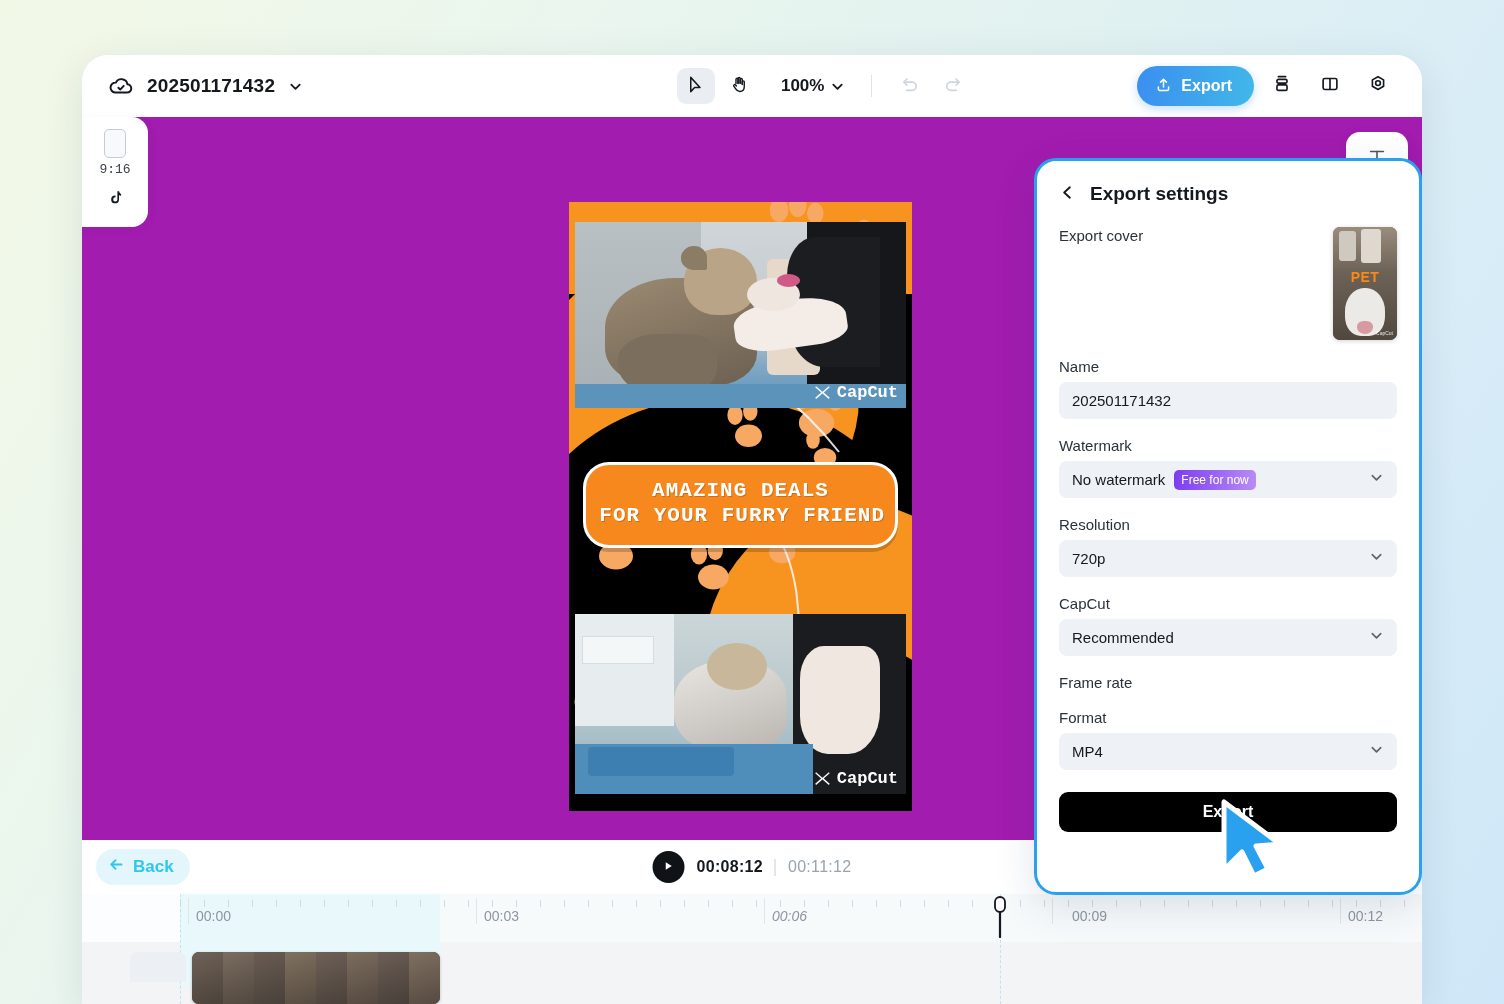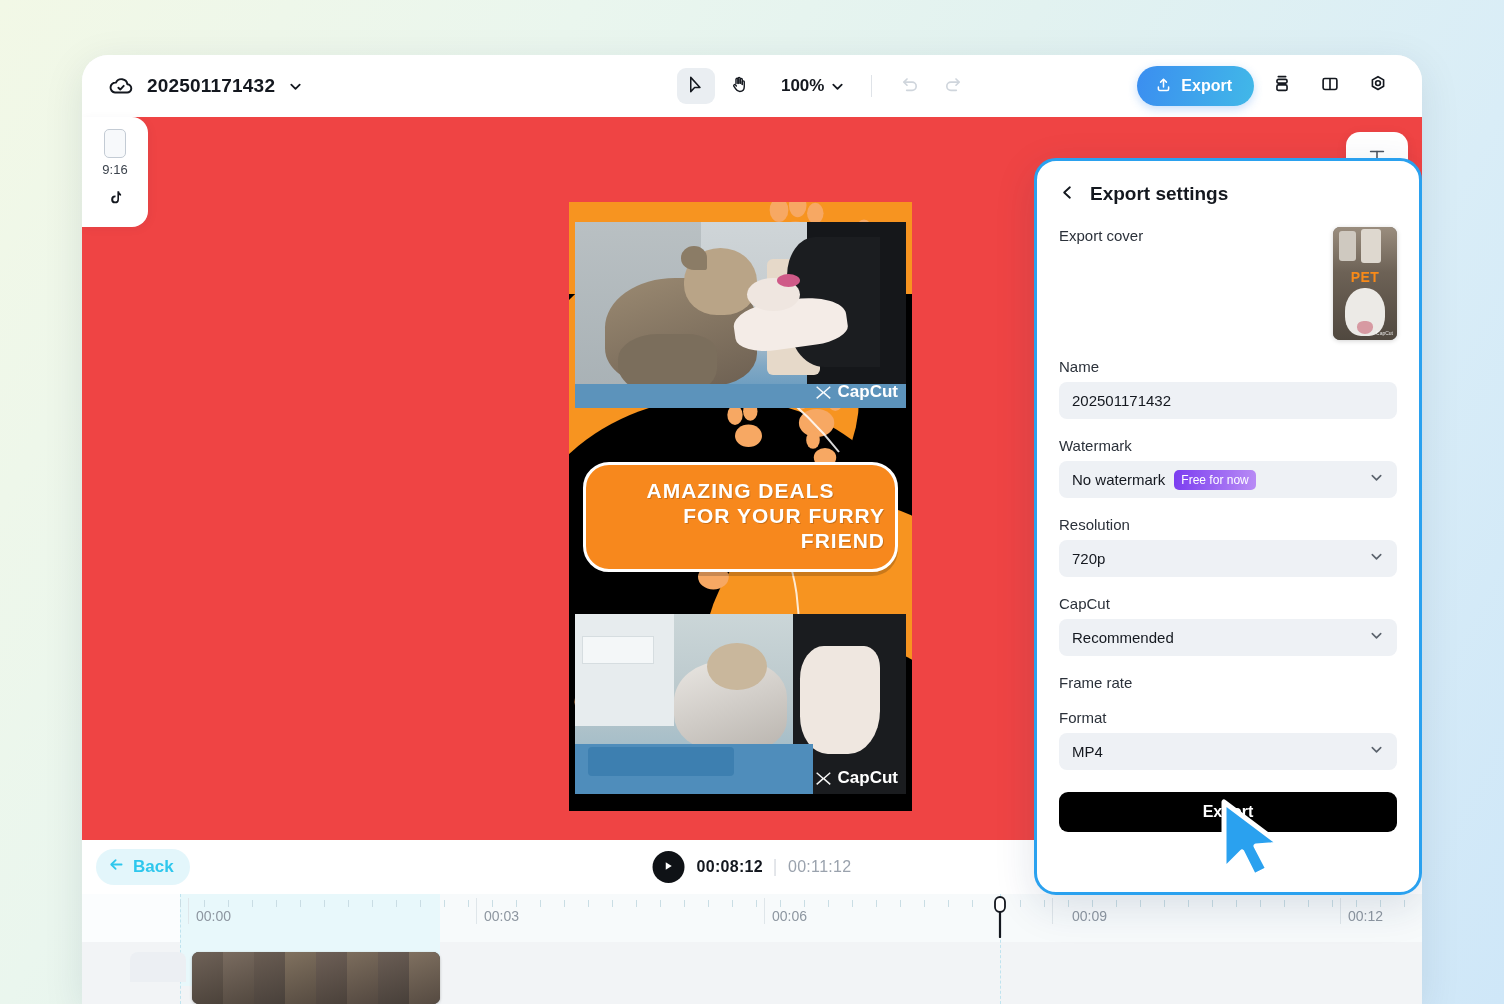--- a/index.html
+++ b/index.html
@@ -45,21 +45,22 @@
     height: 40px; padding: 0 22px 0 18px; border-radius: 20px;
     background: linear-gradient(100deg, #3b8ef0 0%, #41b8e8 100%);
     color: #fff; font-size: 16px; font-weight: 700;
     box-shadow: 0 3px 10px rgba(59,142,240,.30);
   }
   .icon-btn { width: 40px; height: 40px; display: flex; align-items: center; justify-content: center; }
 
   
   .stage {
     position: absolute; left: 0; top: 62px; right: 0; bottom: 164px;
-    background: #ef4444;
+    background: #a21caf;
+    font-family: Liberation Mono, monospace;
   }
   .ratio-card {
     position: absolute; left: 0; top: 0;
     width: 66px; height: 110px;
     background: #fff; border-radius: 0 16px 16px 0;
     display: flex; flex-direction: column; align-items: center;
     padding-top: 12px; gap: 4px;
     box-shadow: 2px 2px 10px rgba(20,40,70,.05);
   }
   .ratio-rect { width: 22px; height: 29px; border: 1.6px solid #c3cbd4; border-radius: 5px; background:#f7f9fb; }
@@ -537,21 +538,21 @@
         <div class="tick" style="left: 1322px;"></div>
         <div class="tick major" style="left: 106px;"></div>
         <div class="tick major" style="left: 394px;"></div>
         <div class="tick major" style="left: 682px;"></div>
         <div class="tick major" style="left: 970px;"></div>
         <div class="tick major" style="left: 1258px;"></div>
       </div>
     <div id="tlabels">
         <div class="tlabel" style="left: 114px;">00:00</div>
         <div class="tlabel" style="left: 402px;">00:03</div>
-        <div class="tlabel" style="left: 690px;">00:06</div>
+        <div class="tlabel" style="left: 690px; font-style: italic;">00:06</div>
         <div class="tlabel" style="left: 990px;">00:09</div>
         <div class="tlabel" style="left: 1266px;">00:12</div>
       </div>
 
     <div class="playhead" id="playhead" style="left: 911px;">
       <svg width="14" height="42" viewBox="0 0 14 42" fill="none" stroke="#14181f" stroke-width="1.8">
         <rect x="2" y="1" width="10" height="15" rx="5" fill="#fff"></rect>
         <path d="M7 16v25" stroke-width="2.2" stroke-linecap="round"></path>
       </svg>
     </div>

